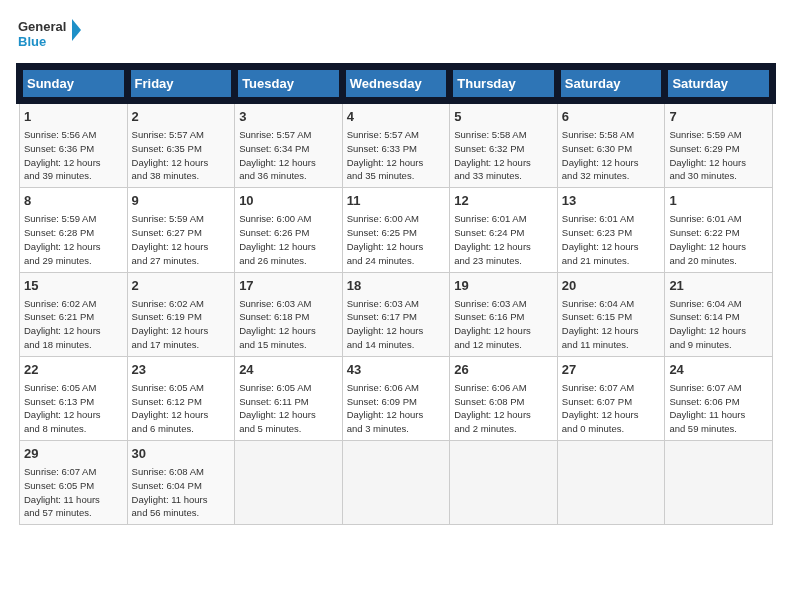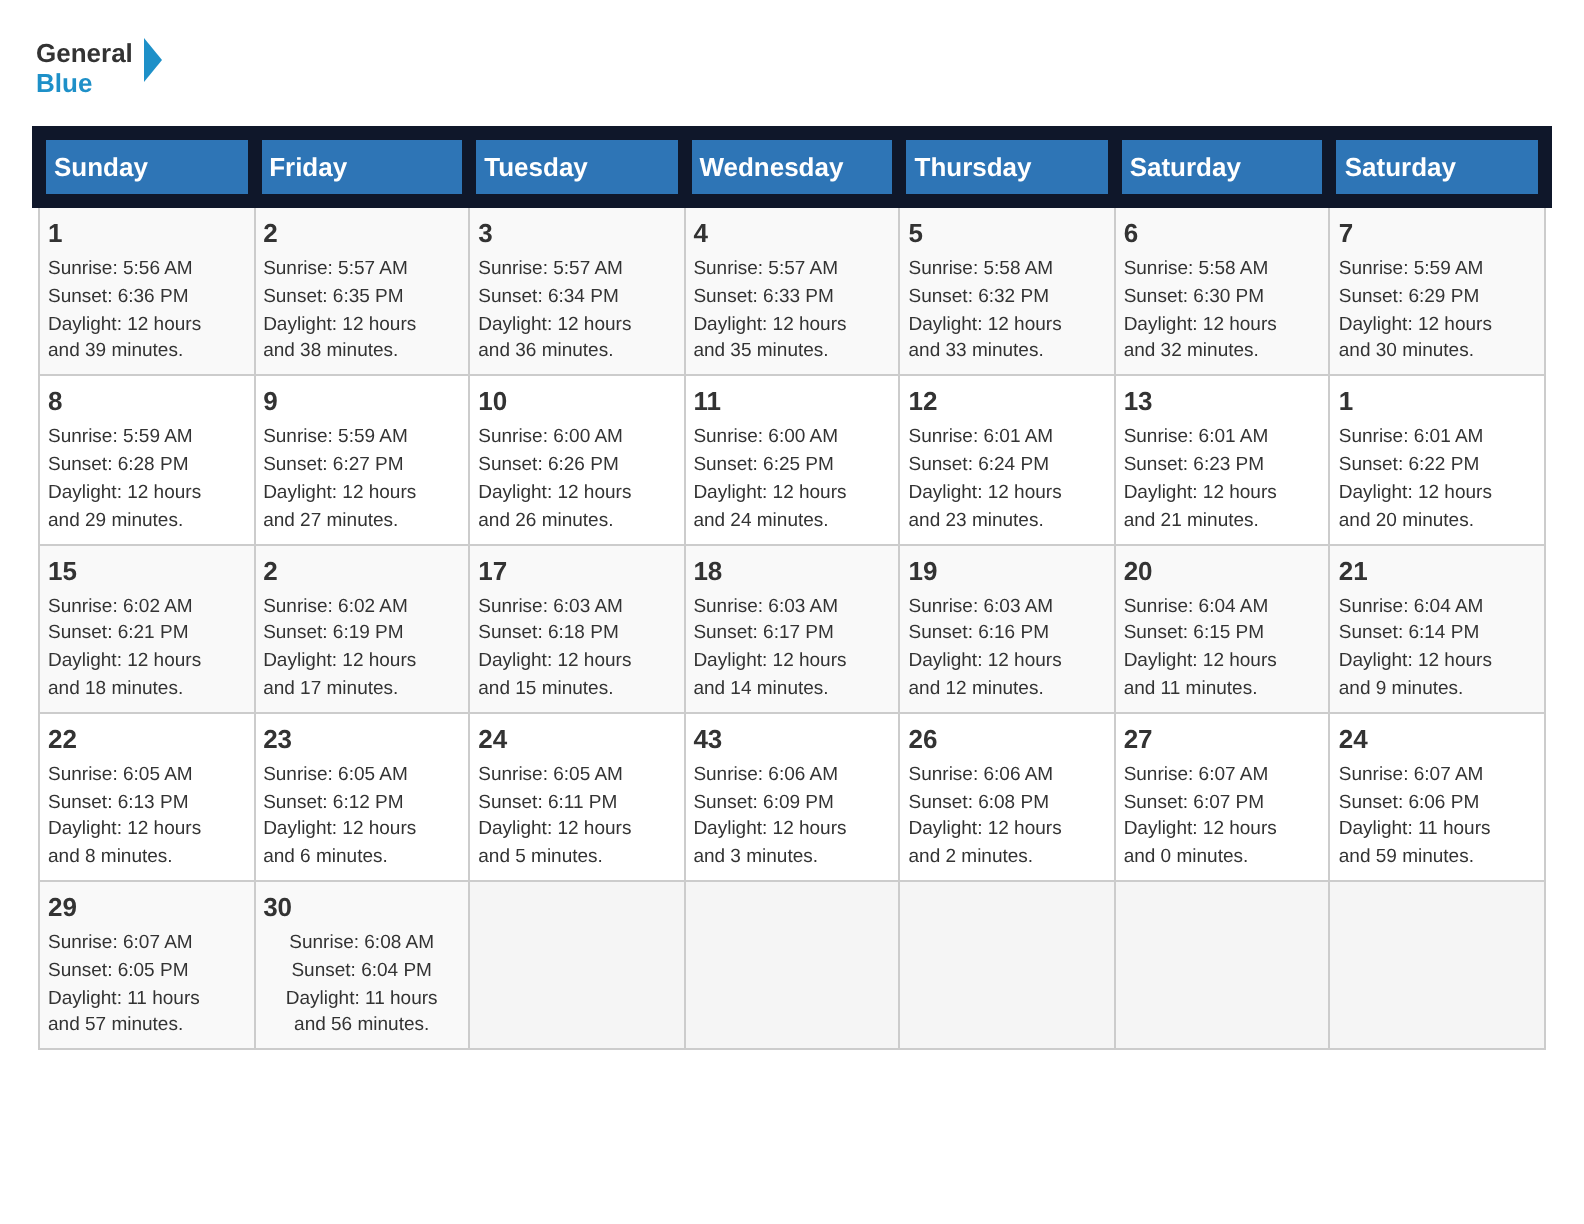--- a/index.html
+++ b/index.html
@@ -314,21 +314,21 @@
       <tr>
         <td>
           <span class="day-num">29</span>
           <div class="day-info" style="white-space: pre-line;">Sunrise: 6:07 AM
 Sunset: 6:05 PM
 Daylight: 11 hours
 and 57 minutes.</div>
         </td>
         <td>
           <span class="day-num">30</span>
-          <div class="day-info" style="white-space: pre-line; text-align: center;">Sunrise: 6:08 AM
+          <div class="day-info" style="white-space: pre-line;">Sunrise: 6:08 AM
 Sunset: 6:04 PM
 Daylight: 11 hours
 and 56 minutes.</div>
         </td>
         <td class="empty"></td>
         <td class="empty"></td>
         <td class="empty"></td>
         <td class="empty"></td>
         <td class="empty"></td>
       </tr>

